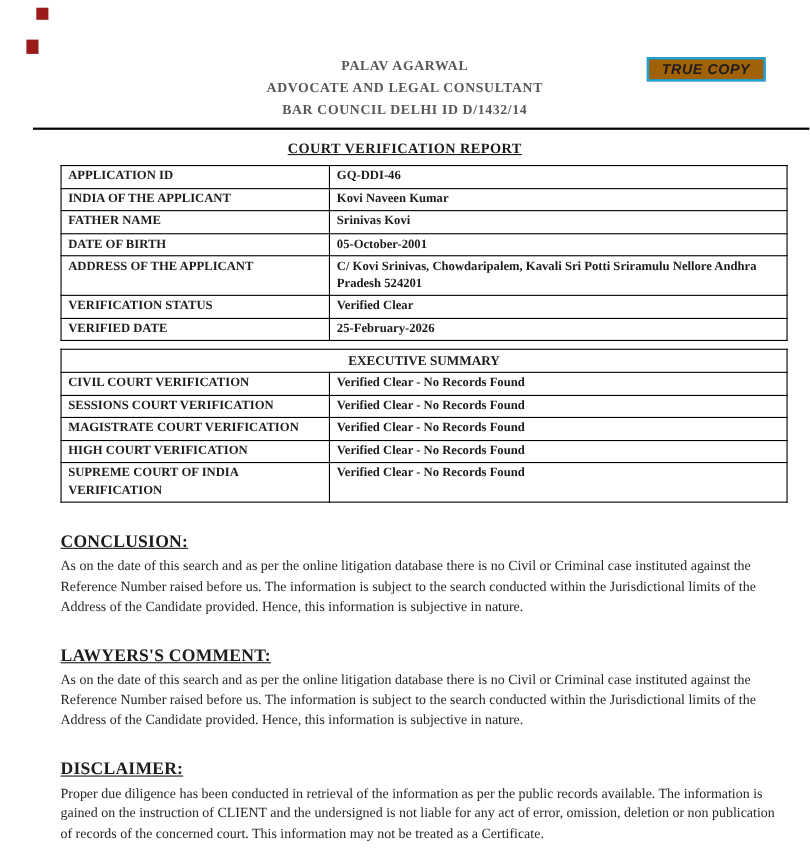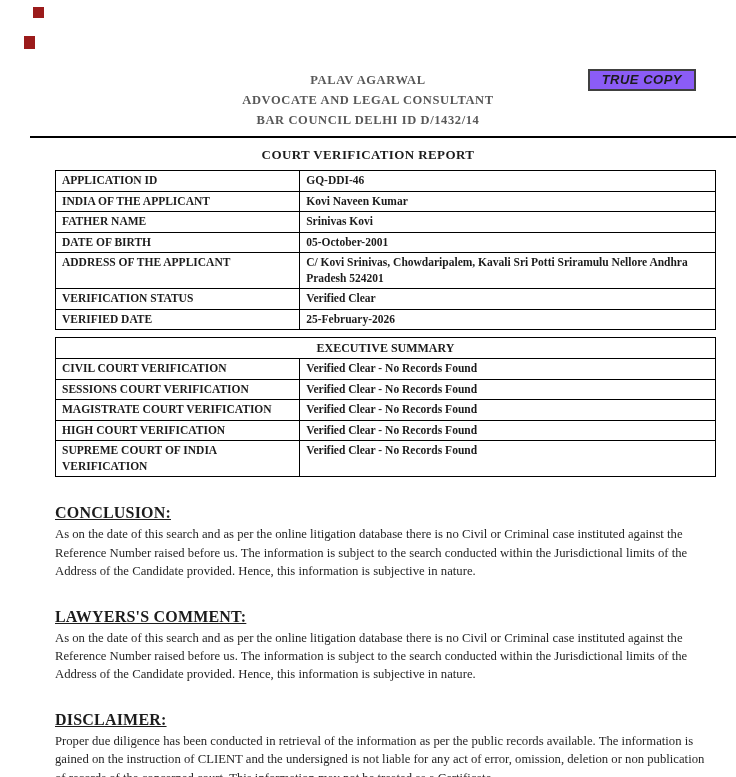--- a/index.html
+++ b/index.html
@@ -13,47 +13,48 @@
   }
   .page { position:relative; width:736px; height:777px; }
 
   
   .red-mark { position:absolute; background:#9b1b1b; }
   .red-mark.m1 { left:33px; top:7px;  width:11px; height:11px; }
   .red-mark.m2 { left:24px; top:36px; width:11px; height:13px; }
 
   
   .stamp {
-    position:absolute; right:40px; top:69px;
-    border:2px solid #404040;
+    position:absolute; right:40px; top:52px;
+    border:2px solid #0ea5e9;
     padding:1px 12px 2px;
     font-family:"Liberation Sans", sans-serif;
     font-weight:bold; font-style:italic;
     font-size:13px; letter-spacing:0.5px;
-    background:#8b5cf6;
+    background:#a16207;
   }
 
   .letterhead {
-    padding-top:70px;
+    padding-top:50px;
     text-align:center;
     color:#585858;
     font-weight:bold;
     font-size:12.5px;
     letter-spacing:0.6px;
     line-height:1.6;
   }
 
   .rule {
     border:none; border-top:2px solid #000;
     margin:6px 0 0 30px; height:0;
   }
 
   .doc-title {
     text-align:center;
     font-weight:bold;
+    text-decoration:underline;
     font-size:13px;
     letter-spacing:0.4px;
     margin:9px 0 7px;
   }
 
   table { border-collapse:collapse; width:661px; margin-left:55px; }
   td {
     border:1px solid #000;
     padding:2px 6px;
     font-size:11.5px;

